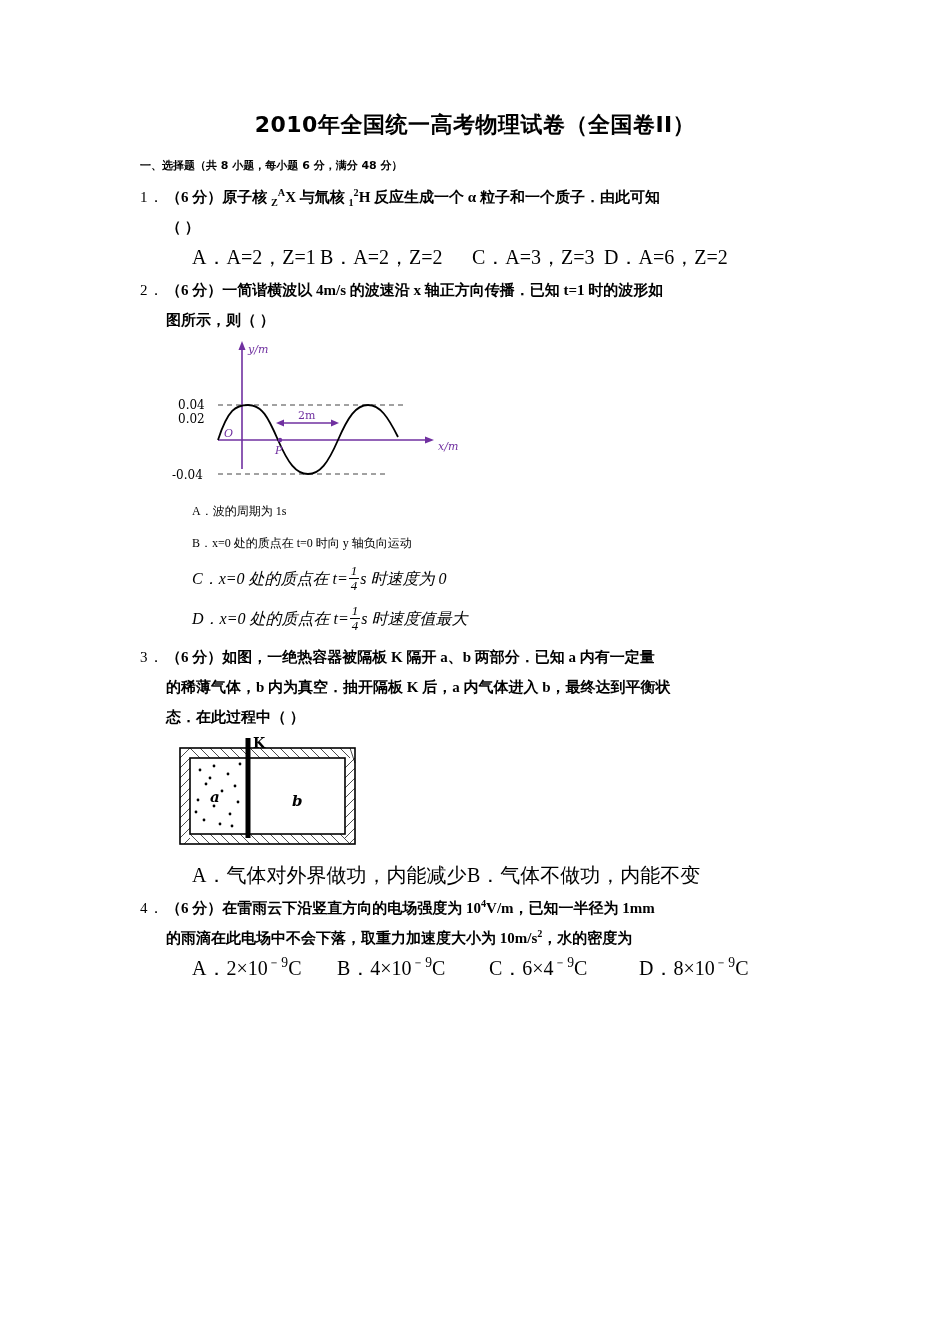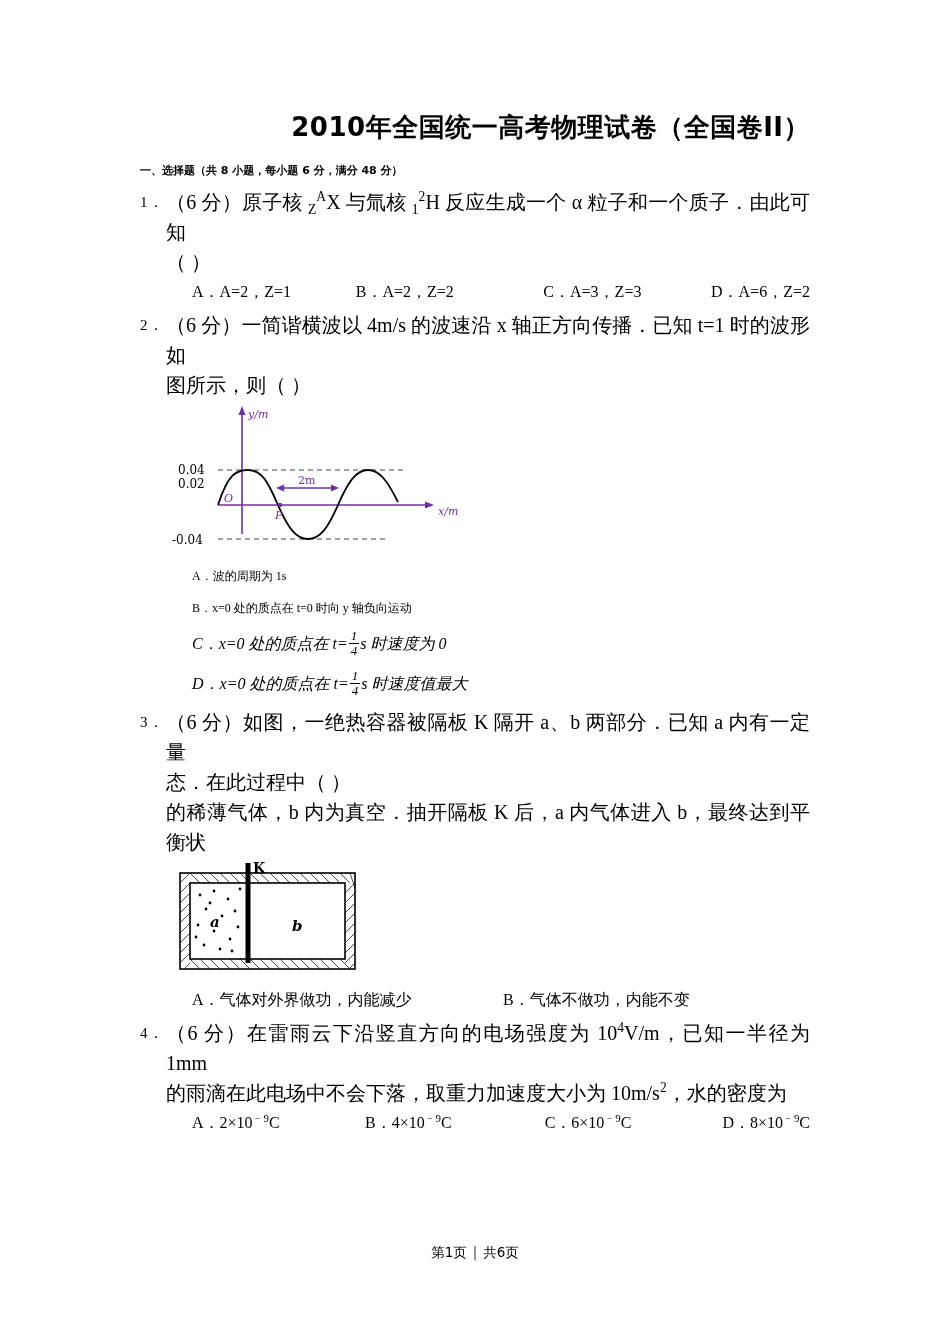--- a/index.html
+++ b/index.html
@@ -17,22 +17,22 @@
   }
   .page {
     position: absolute;
     top: 0; left: 0;
     width: 950px;
     height: 1344px;
     box-sizing: border-box;
     padding: 96px 140px 0 140px;
   }
   .doc-title {
-    text-align: right;
-    font-size: 26px;
+    text-align: center;
+    font-size: 22px;
     font-weight: bold;
     font-family: "DejaVu Sans", sans-serif;
     letter-spacing: 0.5px;
     margin: 14px 0 18px 0;
   }
   .section-head {
     font-size: 11px;
     font-weight: bold;
     font-family: "DejaVu Sans", sans-serif;
     margin: 0 0 9px 0;
@@ -49,30 +49,30 @@
   .q-num {
     width: 26px;
     flex: 0 0 26px;
     font-size: 15px;
     letter-spacing: 1px;
   }
   .q-body {
     flex: 1 1 auto;
   }
   .q-text {
+    font-size: 15px;
+    line-height: 30px;
+    text-align: justify;
+    font-weight: bold;
+  }
+  .opts-row {
+    display: flex;
     font-size: 20px;
     line-height: 30px;
-    text-align: justify;
-  }
-  .opts-row {
-    display: flex;
-    font-size: 16px;
-    line-height: 30px;
     padding-left: 52px;
-    gap: 36px;
   }
   .opt {
     white-space: nowrap;
   }
   .opt-a { width: 128px; }
   .opt-b { width: 152px; }
   .opt-c { width: 132px; }
   .opt-wide-a { width: 275px; }
   .opt-q4-a { width: 145px; }
   .opt-q4-b { width: 152px; }
@@ -206,22 +206,22 @@
         </span>
         <span>s 时速度值最大</span>
     </div>
   </div>
 
   <div class="q">
     <div class="q-line">
       <div class="q-num">3．</div>
       <div class="q-body">
         <div class="q-text">（6 分）如图，一绝热容器被隔板 K 隔开 a、b 两部分．已知 a 内有一定量</div>
+        <div class="q-text">的稀薄气体，b 内为真空．抽开隔板 K 后，a 内气体进入 b，最终达到平衡状</div>
         <div class="q-text">态．在此过程中（      ）</div>
-        <div class="q-text">的稀薄气体，b 内为真空．抽开隔板 K 后，a 内气体进入 b，最终达到平衡状</div>
       </div>
     </div>
 
     <div class="figure">
       <svg width="200" height="118" viewBox="0 0 200 118">
 
         <rect x="10" y="14" width="175" height="96" fill="#ffffff" stroke="#000" stroke-width="1.6"></rect>
         <rect x="20" y="24" width="155" height="76" fill="#ffffff" stroke="#000" stroke-width="1.6"></rect>
 
         <g stroke="#000" stroke-width="0.7">
@@ -319,22 +319,19 @@
           <span>（6 分）在雷雨云下沿竖直方向的电场强度为 10</span><sup>4</sup><span>V/m，已知一半径为 1mm</span>
         </div>
         <div class="q-text">
           <span>的雨滴在此电场中不会下落，取重力加速度大小为 10m/s</span><sup>2</sup><span>，水的密度为</span>
         </div>
       </div>
     </div>
     <div class="opts-row">
       <span class="opt opt-q4-a"><span>A．2×10</span><sup>﹣9</sup><span>C</span></span>
       <span class="opt opt-q4-b"><span>B．4×10</span><sup>﹣9</sup><span>C</span></span>
-      <span class="opt opt-q4-c"><span>C．6×10</span><sup>﹣9</sup><span>C</span></span>
+      <span class="opt opt-q4-c"><span>C．6×4</span><sup>﹣9</sup><span>C</span></span>
       <span class="opt"><span>D．8×10</span><sup>﹣9</sup><span>C</span></span>
     </div>
   </div>
 
-  <div class="footer">
-    <span>第1页</span><span class="sep">|</span><span>共6页</span>
-  </div>
 
 </div>
 
 </body></html>

